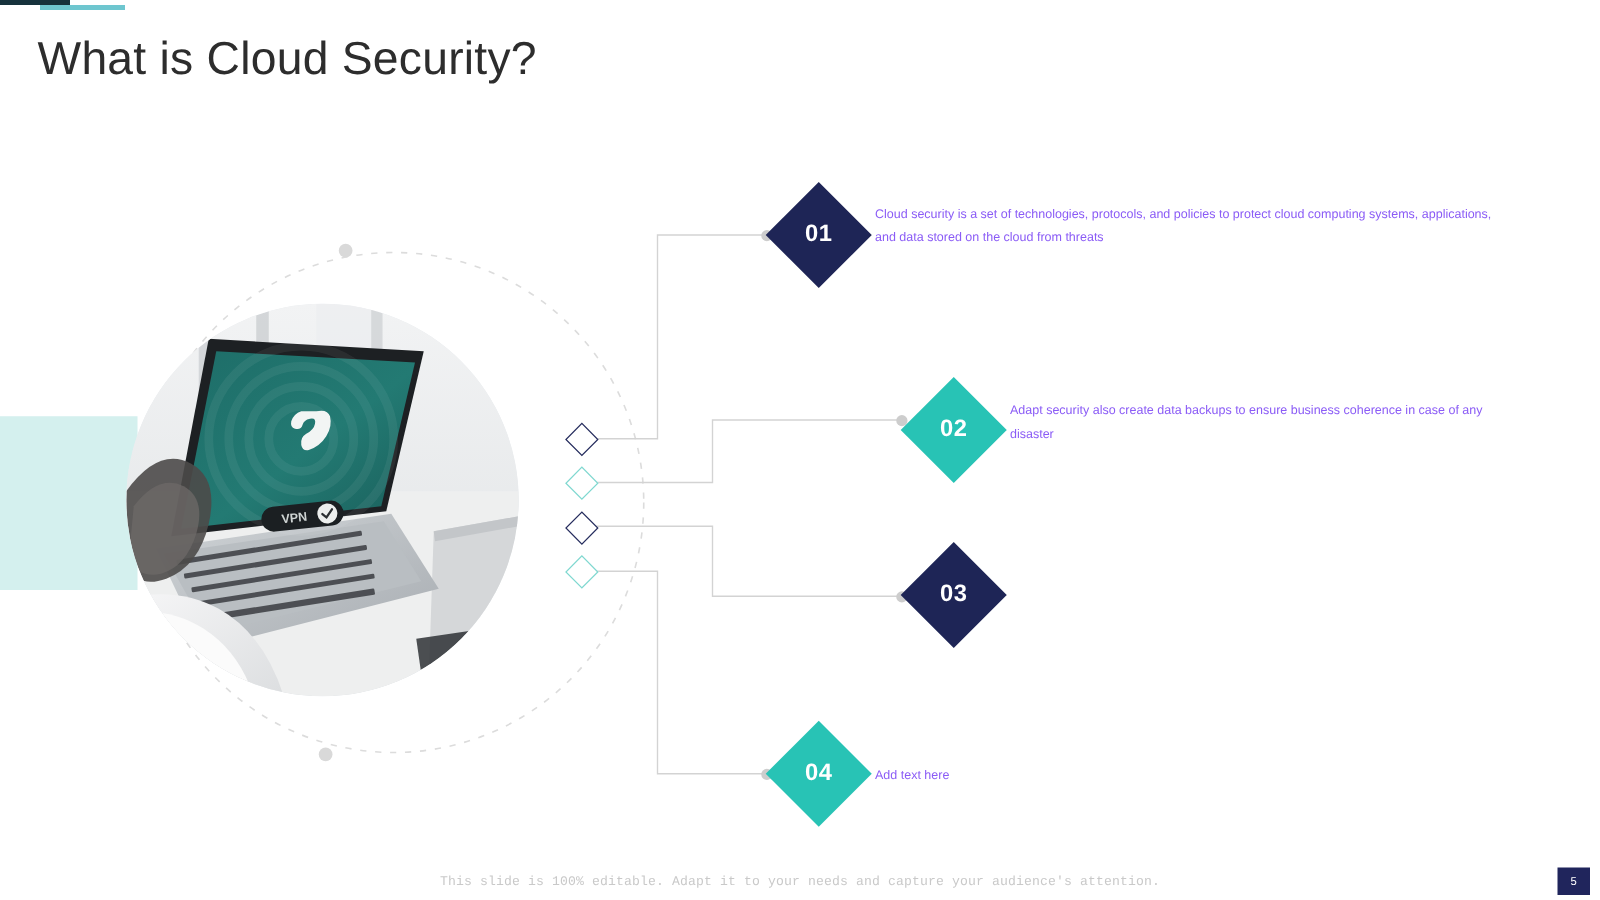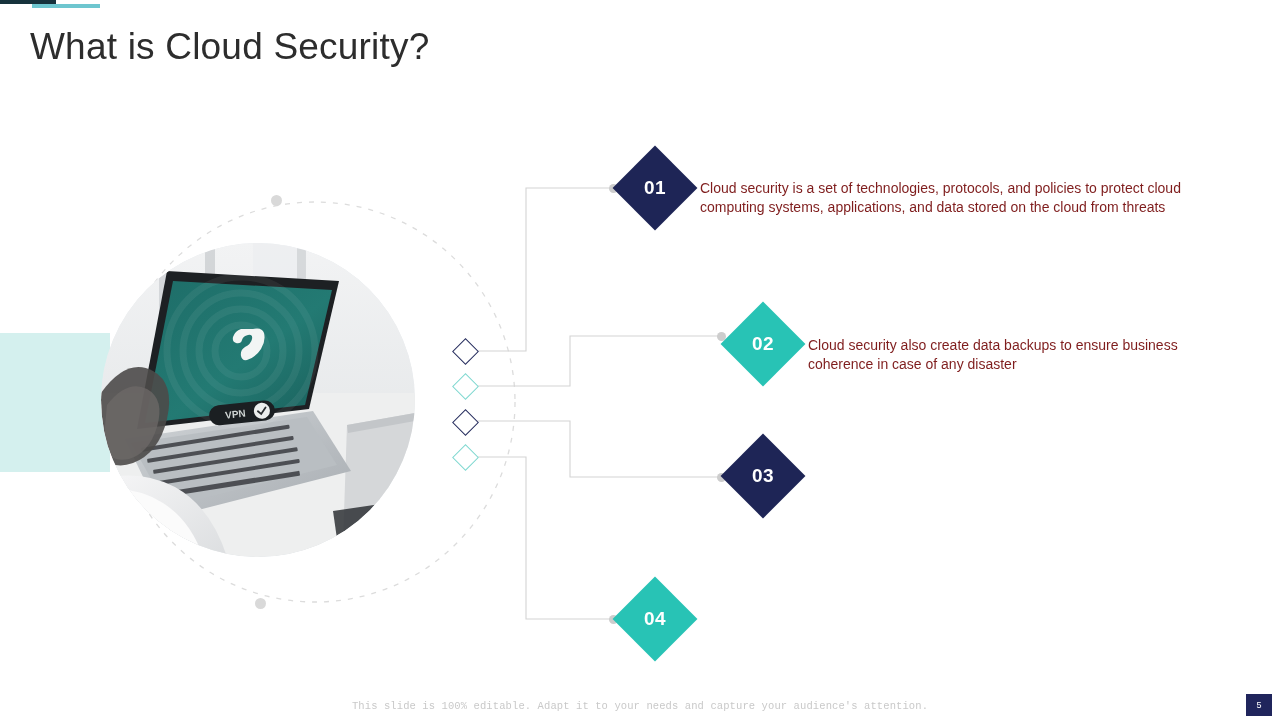--- a/index.html
+++ b/index.html
@@ -65,21 +65,21 @@
        display:flex;align-items:center;justify-content:center;}
   .dia span{transform:rotate(-45deg);color:#fff;font-size:19px;font-weight:700;letter-spacing:.5px;}
   .dia.navy{background:#1e2556;}
   .dia.teal{background:#28c3b5;}
   .dia-1{left:625px;top:158px;}
   .dia-2{left:733px;top:314px;}
   .dia-3{left:733px;top:446px;}
   .dia-4{left:625px;top:589px;}
 
   
-  .body-text{position:absolute;font-size:14px;line-height:19px;color:#7f1d1d;margin-top:17px;}
+  .body-text{position:absolute;font-size:10px;line-height:19px;color:#8b5cf6;}
   .t1{left:700px;top:162px;width:500px;}
   .t2{left:808px;top:319px;width:380px;}
   .t3{left:808px;top:451px;width:390px;}
   .t4{left:700px;top:611px;width:300px;}
 
   
   .footer-note{
     position:absolute;left:0;top:700px;width:1280px;text-align:center;
     font-size:10.5px;color:#c9c9c9;letter-spacing:.1px;font-family:Liberation Mono, monospace;
   }
@@ -216,18 +216,19 @@
     <span>02</span>
   </div>
   <div class="dia navy dia-3">
     <span>03</span>
   </div>
   <div class="dia teal dia-4">
     <span>04</span>
   </div>
 
   <div class="body-text t1">Cloud security is a set of technologies, protocols, and policies to protect cloud computing systems, applications, and data stored on the cloud from threats</div>
-  <div class="body-text t2">Cloud security also create data backups to ensure business coherence in case of any disaster</div>
+  <div class="body-text t2">Adapt security also create data backups to ensure business coherence in case of any disaster</div>
+  <div class="body-text t4">Add text here</div>
 
   <div class="footer-note">This slide is 100% editable. Adapt it to your needs and capture your audience's attention.</div>
   <div class="page-badge">5</div>
 
 </div>
 
 </body></html>

